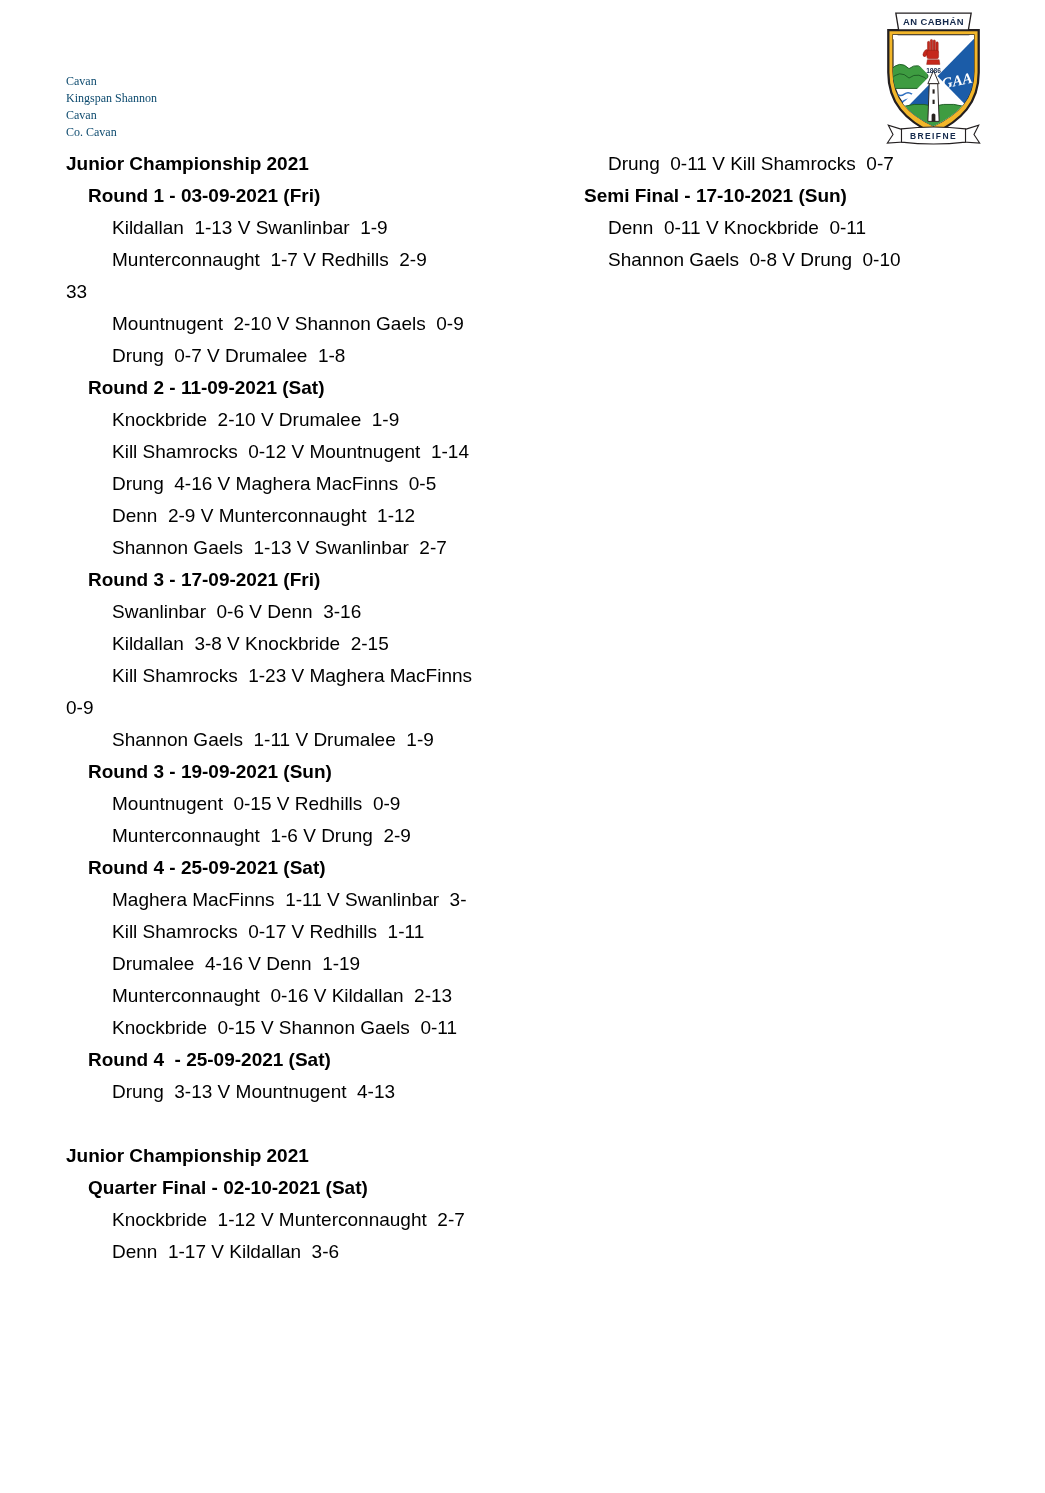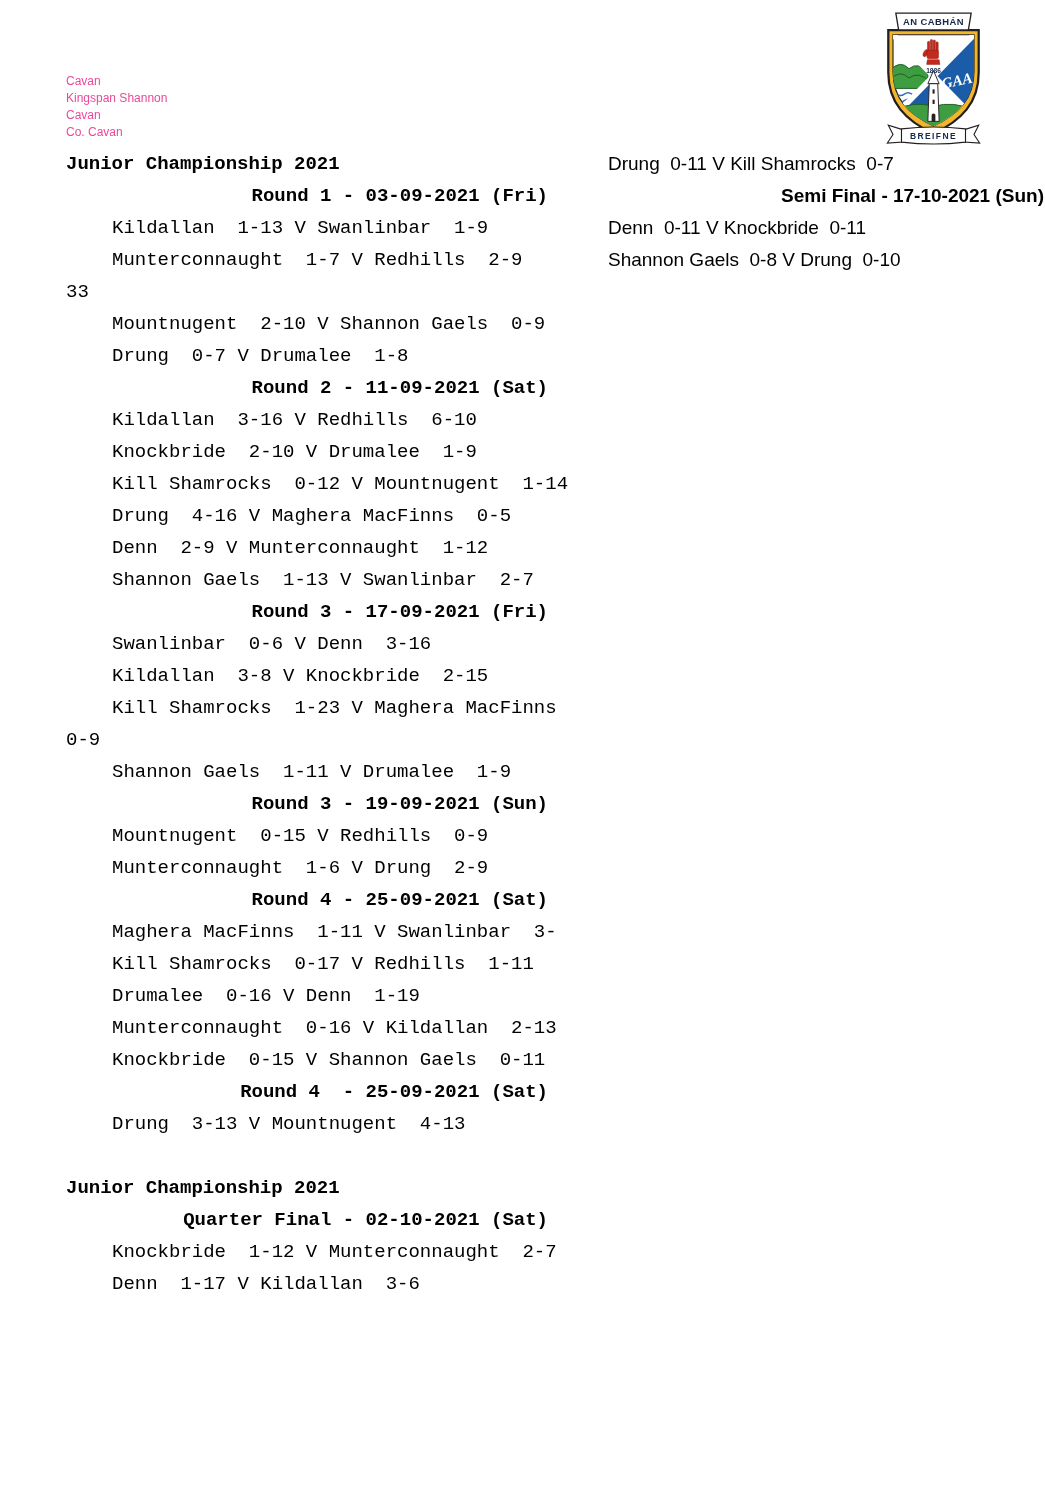--- a/index.html
+++ b/index.html
@@ -6,36 +6,36 @@
   body {
     width:1045px; height:1493px;
     background:#ffffff;
     position:relative;
     font-family:"Liberation Sans", sans-serif;
     color:#000000;
     overflow:hidden;
   }
   .address {
     position:absolute; left:66px; top:73px;
-    font-size:12px; line-height:17px; color:#ec4899;
+    font-size:12px; line-height:17px; color:#0c4a6e;font-family:Liberation Serif, serif;
   }
   .addr-line { white-space:pre; }
   .crest {
     position:absolute; left:877px; top:10px;
     width:113px; height:138px;
   }
   .col {
     position:absolute; top:148px; width:482px;
     font-size:19px; line-height:32px; color:#000;
   }
-  .col-left  { left:66px;font-family:Liberation Mono, monospace; }
+  .col-left  { left:66px; }
   .col-right { left:562px; }
   .line { white-space:pre; height:32px; }
   .line.title { font-weight:bold; }
-  .line.round { font-weight:bold; padding-left:22px;text-align:right; }
+  .line.round { font-weight:bold; padding-left:22px; }
   .line.match { padding-left:46px; }
   .line.wrap  { padding-left:0; }
   .line.blank { }
 </style>
 </head>
 <body>
 
 <div class="address">
     <div class="addr-line">Cavan</div>
     <div class="addr-line">Kingspan Shannon</div>
@@ -121,39 +121,38 @@
 
 <div class="col col-left">
     <div class="line title">Junior Championship 2021</div>
     <div class="line round">Round 1 - 03-09-2021 (Fri)</div>
     <div class="line match">Kildallan  1-13 V Swanlinbar  1-9</div>
     <div class="line match">Munterconnaught  1-7 V Redhills  2-9</div>
     <div class="line wrap">33</div>
     <div class="line match">Mountnugent  2-10 V Shannon Gaels  0-9</div>
     <div class="line match">Drung  0-7 V Drumalee  1-8</div>
     <div class="line round">Round 2 - 11-09-2021 (Sat)</div>
-    <div class="line match">Kildallan  3-16 V Redhills  6-10</div>
     <div class="line match">Knockbride  2-10 V Drumalee  1-9</div>
     <div class="line match">Kill Shamrocks  0-12 V Mountnugent  1-14</div>
     <div class="line match">Drung  4-16 V Maghera MacFinns  0-5</div>
     <div class="line match">Denn  2-9 V Munterconnaught  1-12</div>
     <div class="line match">Shannon Gaels  1-13 V Swanlinbar  2-7</div>
     <div class="line round">Round 3 - 17-09-2021 (Fri)</div>
     <div class="line match">Swanlinbar  0-6 V Denn  3-16</div>
     <div class="line match">Kildallan  3-8 V Knockbride  2-15</div>
     <div class="line match">Kill Shamrocks  1-23 V Maghera MacFinns</div>
     <div class="line wrap">0-9</div>
     <div class="line match">Shannon Gaels  1-11 V Drumalee  1-9</div>
     <div class="line round">Round 3 - 19-09-2021 (Sun)</div>
     <div class="line match">Mountnugent  0-15 V Redhills  0-9</div>
     <div class="line match">Munterconnaught  1-6 V Drung  2-9</div>
     <div class="line round">Round 4 - 25-09-2021 (Sat)</div>
     <div class="line match">Maghera MacFinns  1-11 V Swanlinbar  3-</div>
     <div class="line match">Kill Shamrocks  0-17 V Redhills  1-11</div>
-    <div class="line match">Drumalee  0-16 V Denn  1-19</div>
+    <div class="line match">Drumalee  4-16 V Denn  1-19</div>
     <div class="line match">Munterconnaught  0-16 V Kildallan  2-13</div>
     <div class="line match">Knockbride  0-15 V Shannon Gaels  0-11</div>
     <div class="line round">Round 4  - 25-09-2021 (Sat)</div>
     <div class="line match">Drung  3-13 V Mountnugent  4-13</div>
     <div class="line blank"></div>
     <div class="line title">Junior Championship 2021</div>
     <div class="line round">Quarter Final - 02-10-2021 (Sat)</div>
     <div class="line match">Knockbride  1-12 V Munterconnaught  2-7</div>
     <div class="line match">Denn  1-17 V Kildallan  3-6</div>
   </div>

